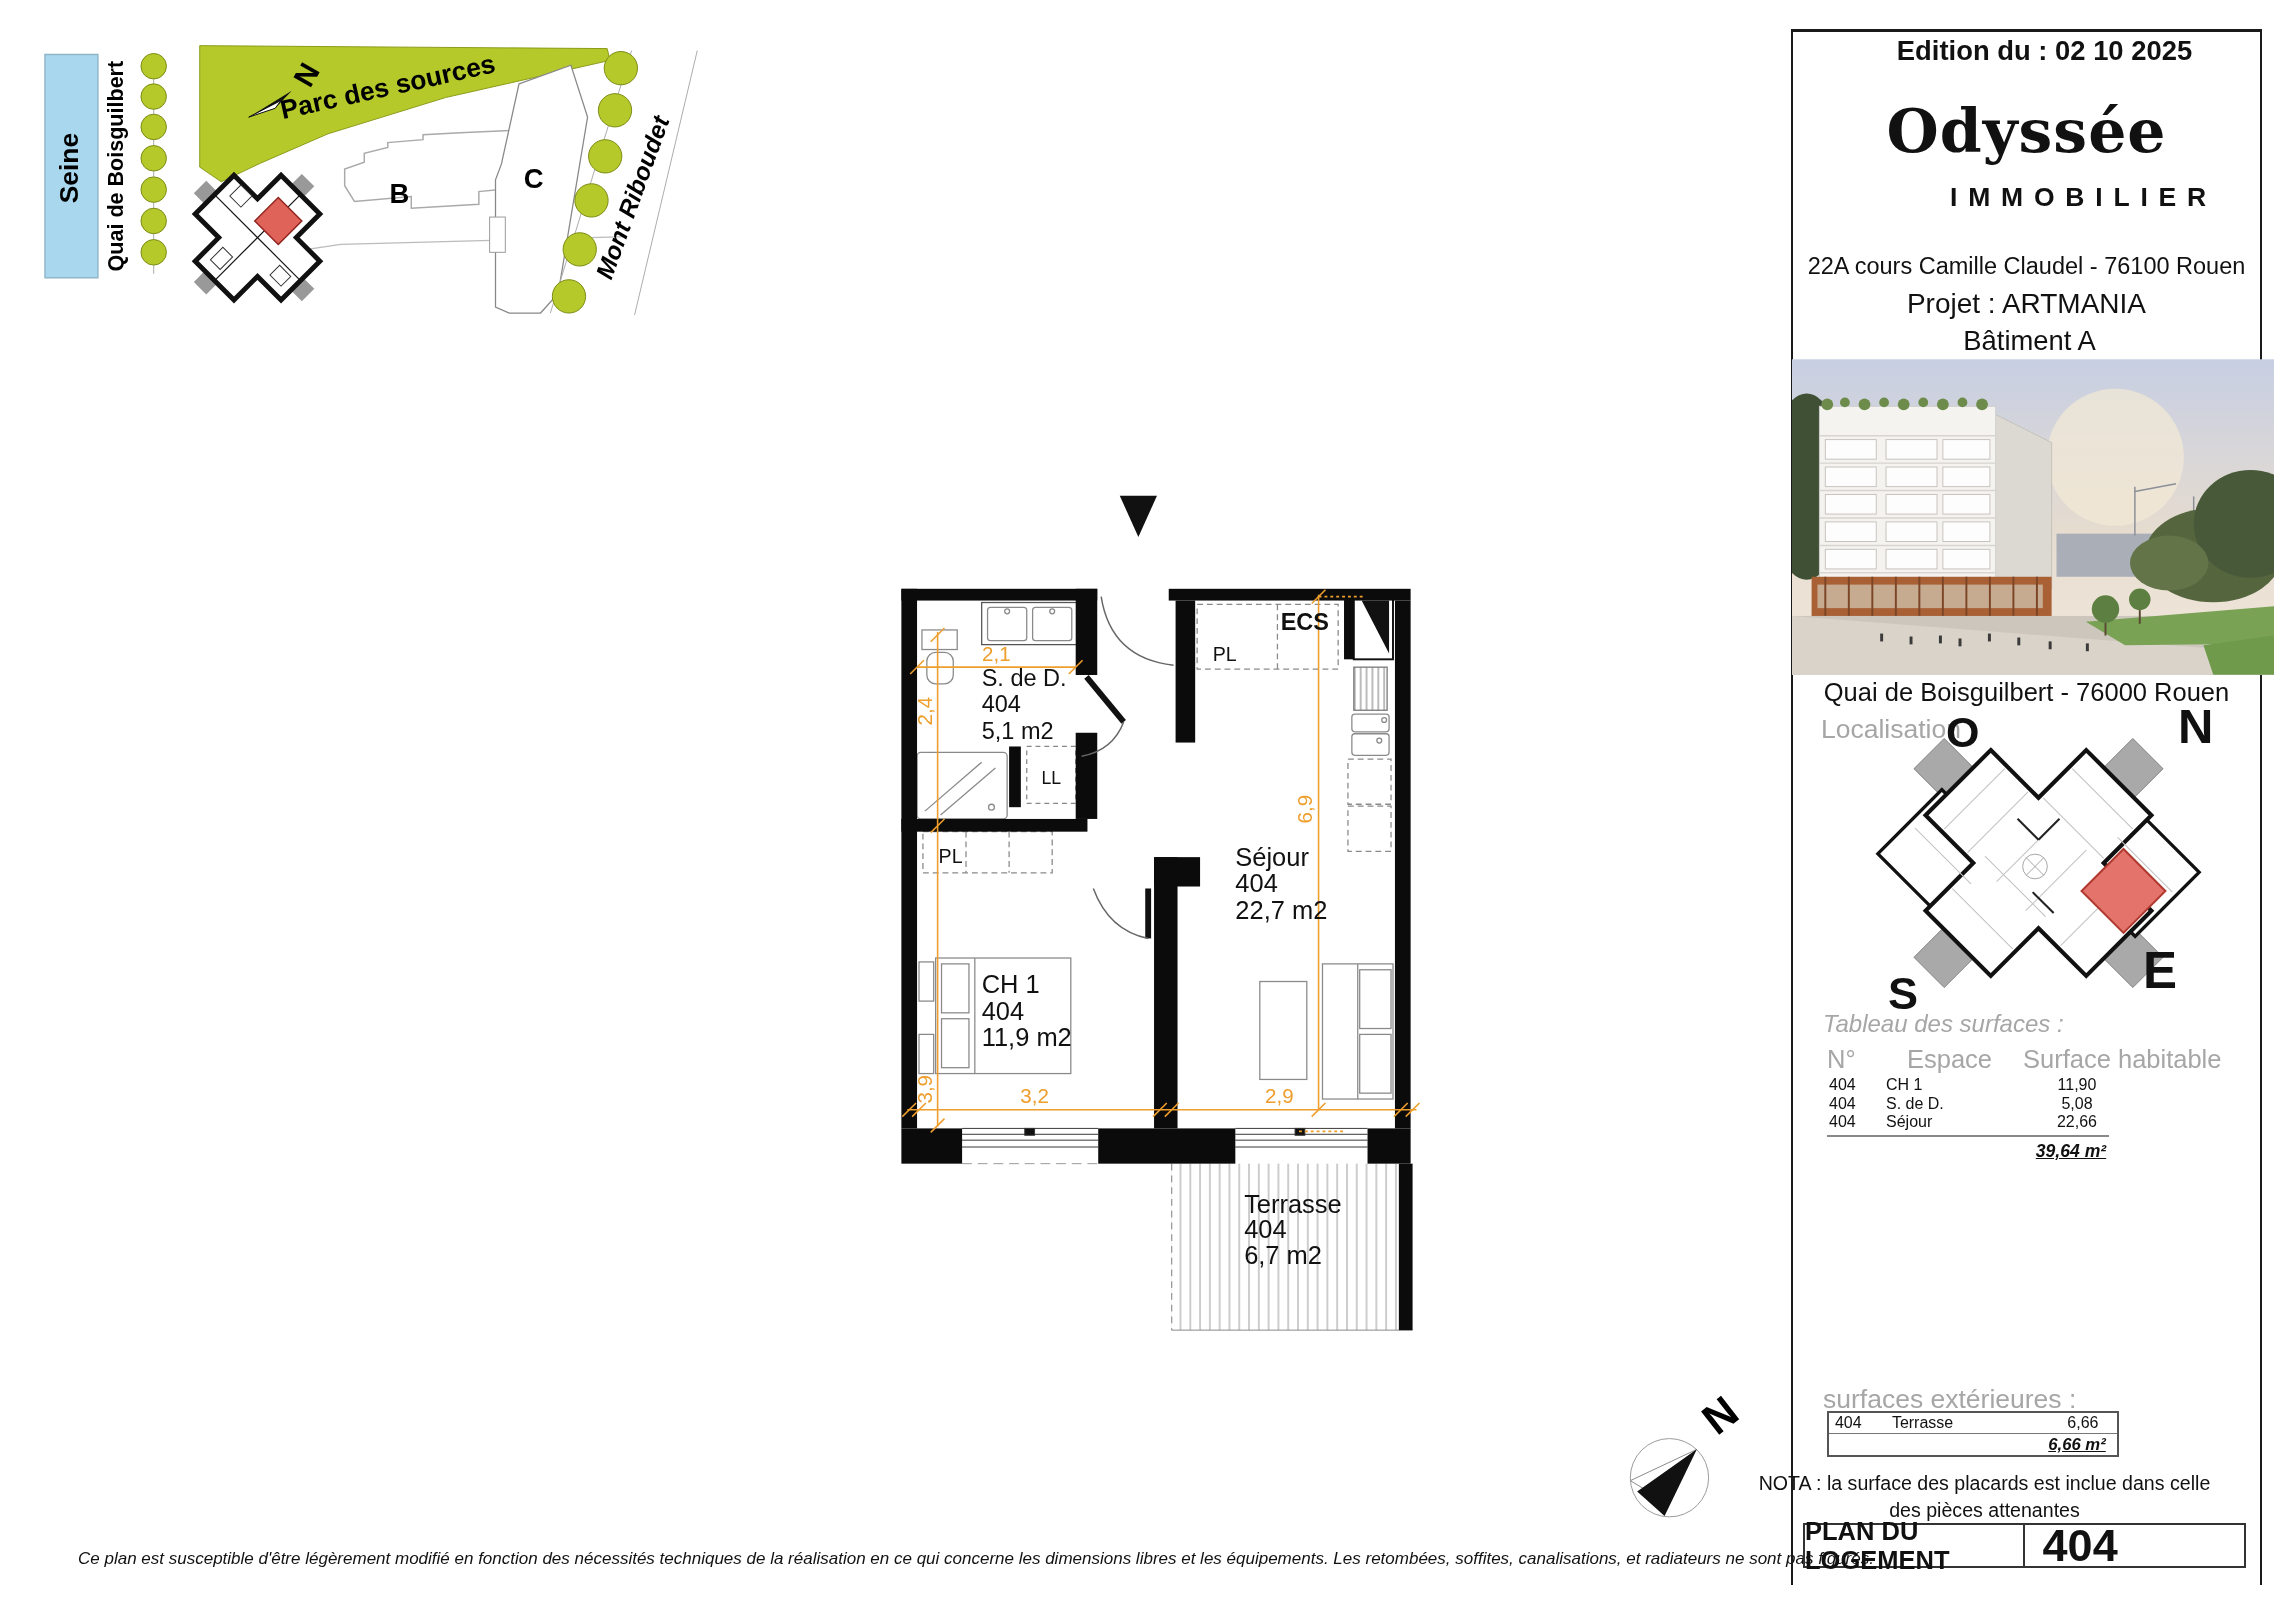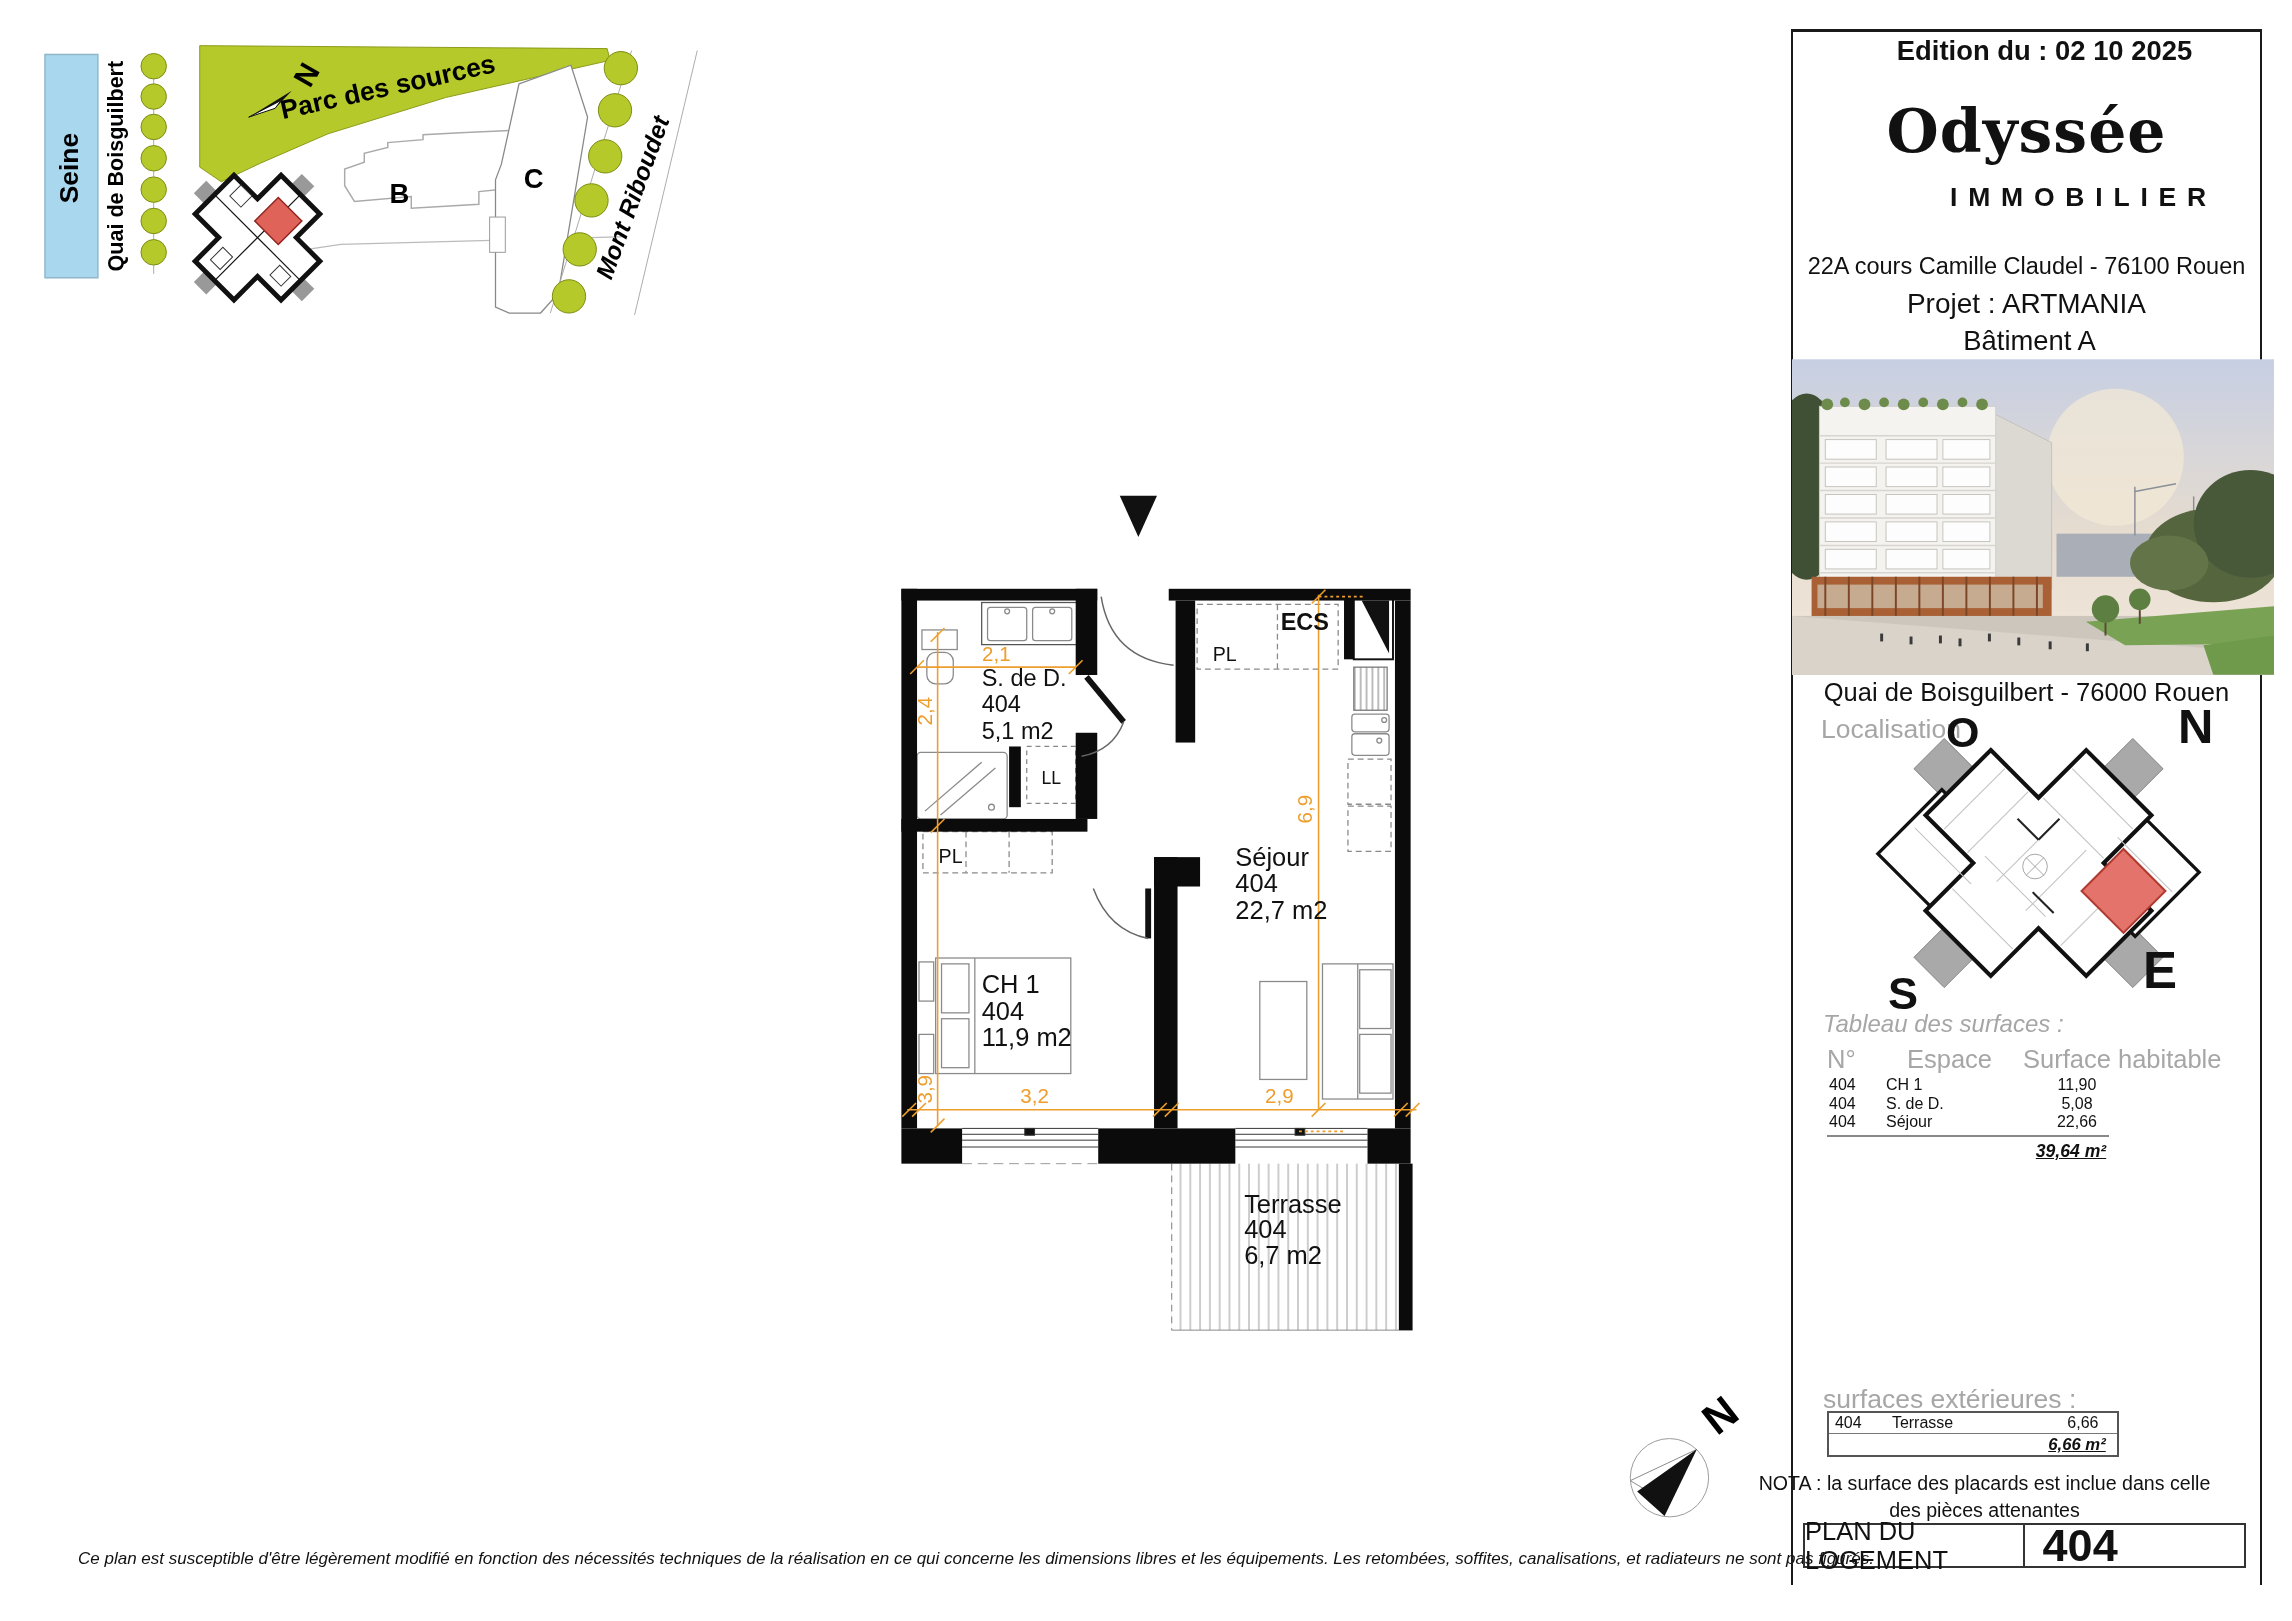--- a/index.html
+++ b/index.html
@@ -31,21 +31,21 @@
   #surf-total{left:2025px;top:1141px;width:92px;text-align:center;font-size:17.6px;
               font-weight:bold;font-style:italic;text-decoration:underline;}
   #ext-title{left:1823px;top:1384px;font-size:26.5px;}
   #ext-table{left:1827px;top:1411px;width:288px;border:2px solid #555;font-size:16px;}
   #ext-table .trow1{display:flex;line-height:17.6px;border-bottom:1.5px solid #777;padding:1px 0;}
   #ext-table .trow2{display:flex;line-height:21.6px;}
   #ext-total{font-weight:bold;font-style:italic;text-decoration:underline;font-size:16.7px;}
   #nota{left:1754px;top:1470px;width:461px;font-size:19.6px;line-height:26.5px;}
   #footer-box{left:1803px;top:1523px;width:439px;height:41px;border:2px solid #333;display:flex;}
   #footer-label{width:218px;border-right:2px solid #333;display:flex;align-items:center;
-                justify-content:center;font-size:25.5px;font-weight:normal;}
+                justify-content:center;font-size:25.5px;font-weight:bold;}
   #footer-num{flex:1;display:flex;align-items:center;padding-left:17.6px;
               font-size:45px;font-weight:bold;}
   #disclaimer{left:78px;top:1549px;width:1568px;font-size:17px;font-style:italic;white-space:nowrap;}
   svg text{font-family:"Liberation Sans",sans-serif;}
 </style>
 </head>
 <body>
 
 <svg class="abs" style="left:29px;top:29px" width="696" height="333" viewBox="30 30 710 340">
 

